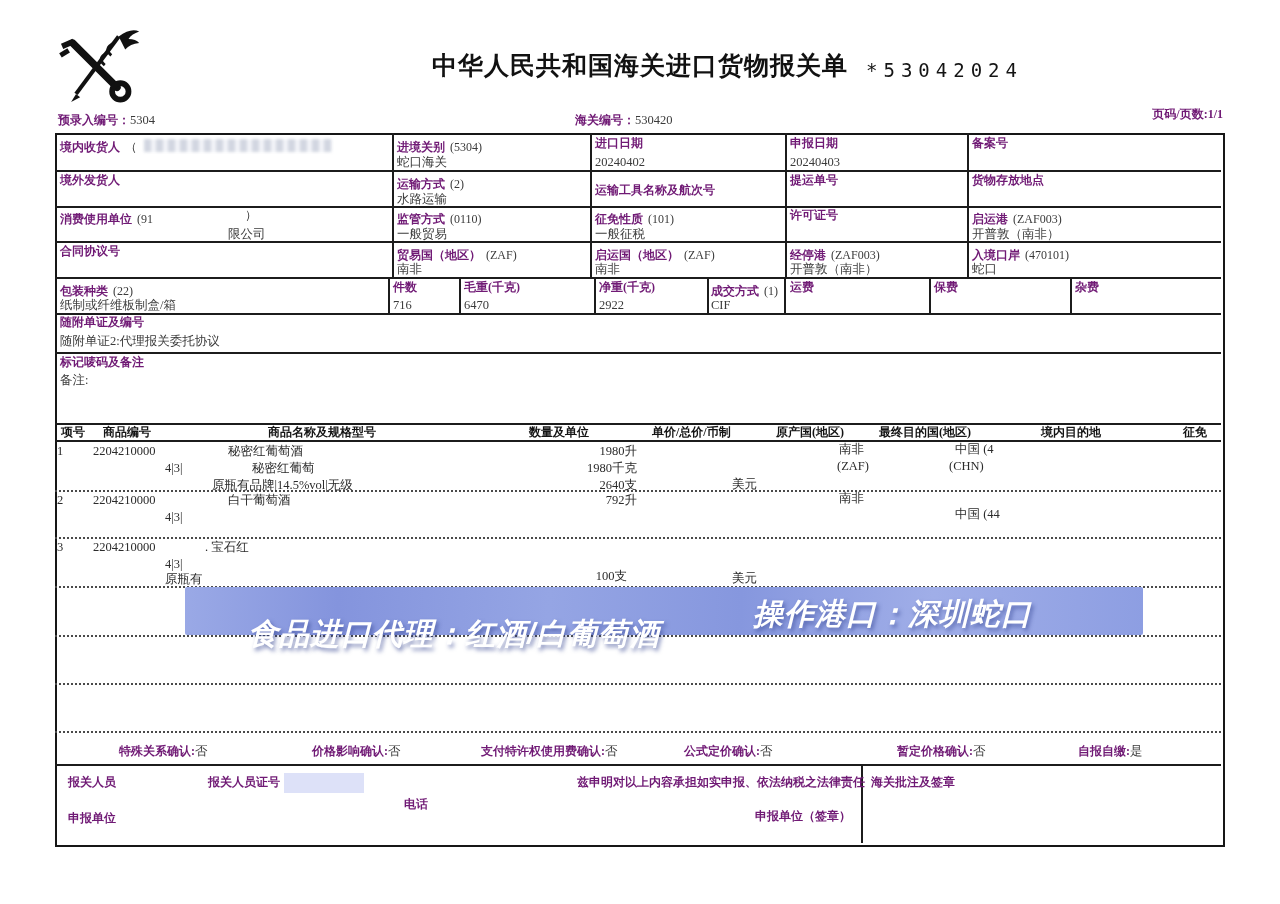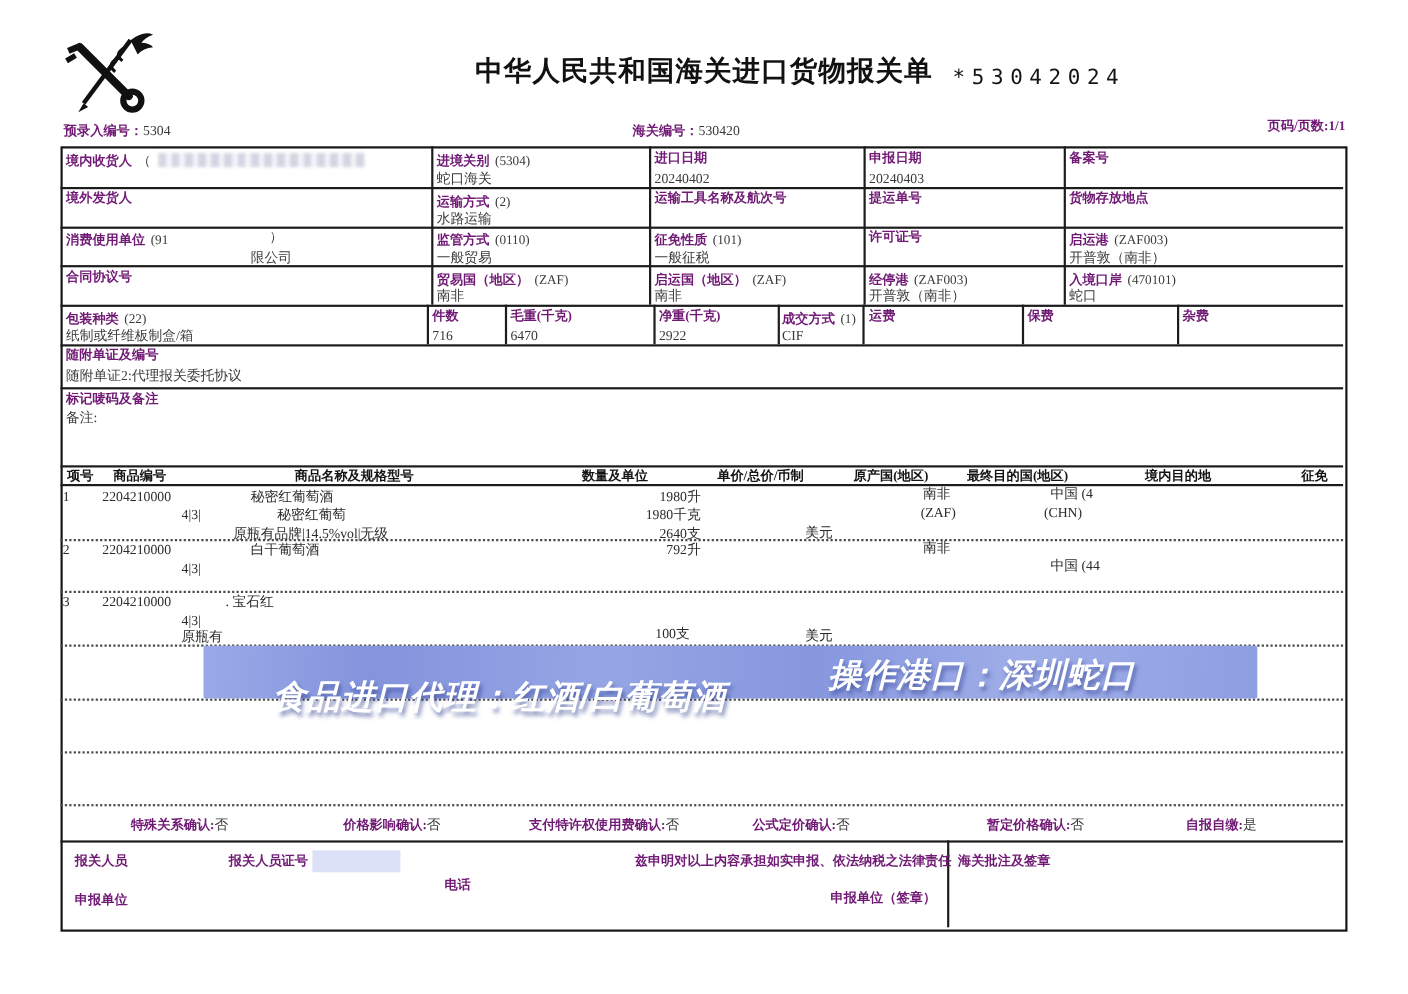--- a/index.html
+++ b/index.html
@@ -102,21 +102,21 @@
   <div class="t v" style="left:595px;top:155px;">20240402</div>
   <div class="t b" style="left:790px;top:137px;">申报日期</div>
   <div class="t v" style="left:790px;top:155px;">20240403</div>
   <div class="t b" style="left:972px;top:137px;">备案号</div>
 
   <div class="t b" style="left:60px;top:174px;">境外发货人</div>
   <div class="t" style="left:397px;top:174px;">
     <span class="b">运输方式</span><span class="code">(2)</span>
   </div>
   <div class="t v" style="left:397px;top:192px;">水路运输</div>
-  <div class="t b" style="left:595px;top:174px;">运输工具名称及航次号</div>
+  <div class="t b" style="left:595px;top:184px;">运输工具名称及航次号</div>
   <div class="t b" style="left:790px;top:174px;">提运单号</div>
   <div class="t b" style="left:972px;top:174px;">货物存放地点</div>
 
   <div class="t" style="left:60px;top:209px;">
     <span class="b">消费使用单位</span><span class="code">(91</span>
   </div>
   <div class="t code" style="left:240px;top:209px;">）</div>
   <div class="t v" style="left:228px;top:227px;">限公司</div>
   <div class="t" style="left:397px;top:209px;">
     <span class="b">监管方式</span><span class="code">(0110)</span>

